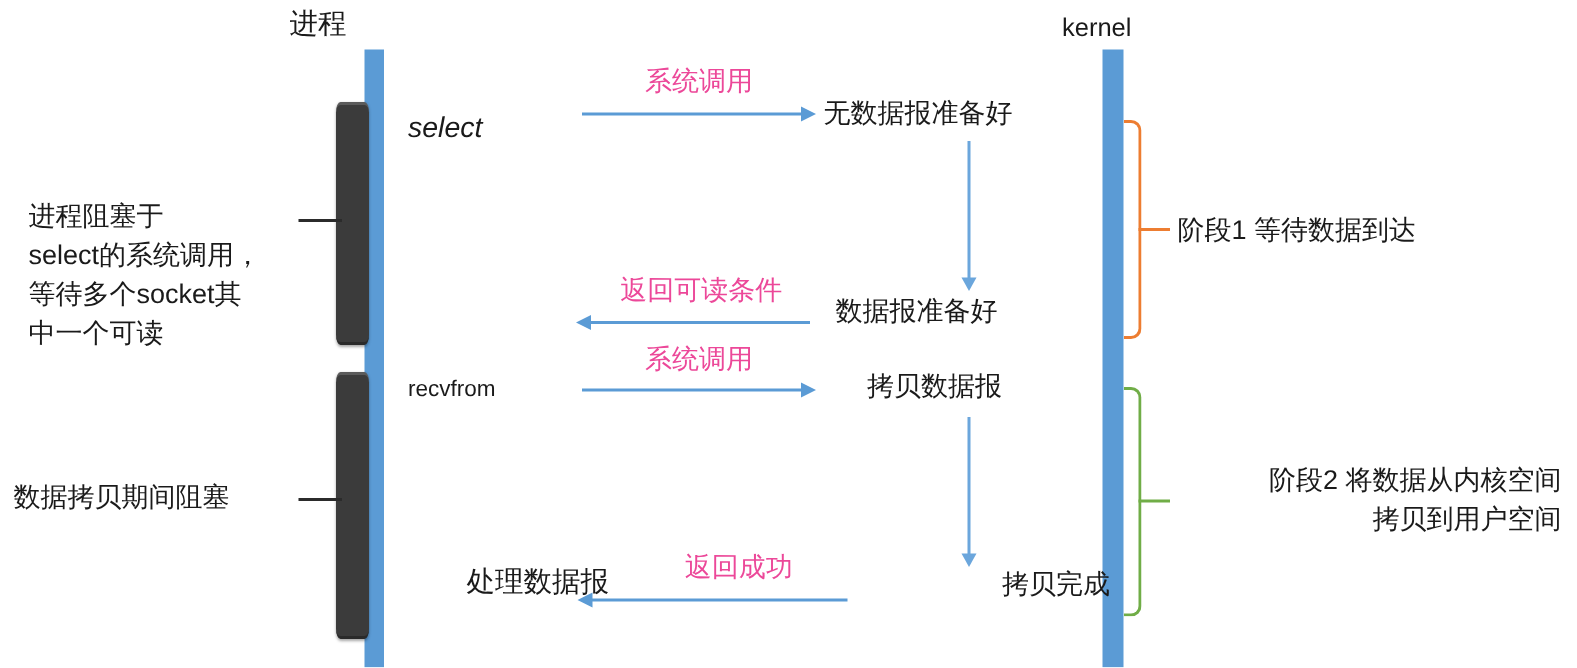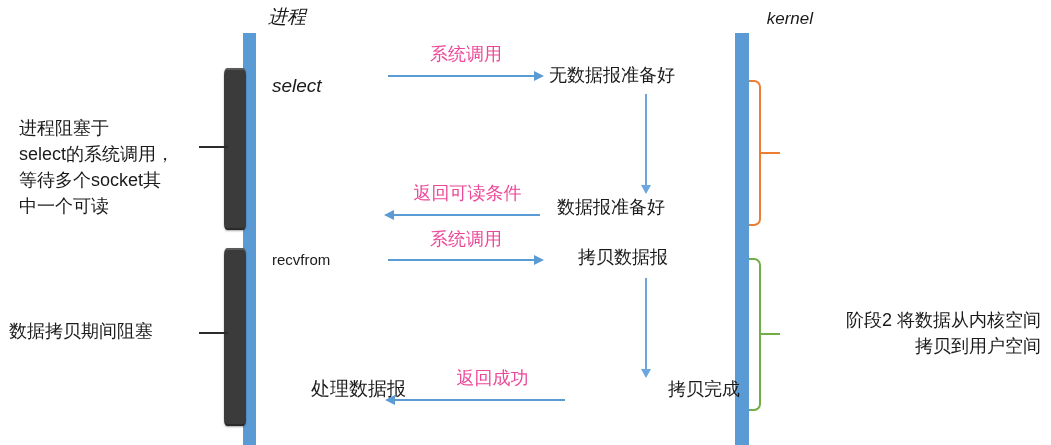--- a/index.html
+++ b/index.html
@@ -28,24 +28,23 @@
     left: 243px; top: 33px; width: 13px; height: 412px;
   }
   #kernel-lifeline {
     left: 735px; top: 33px; width: 14px; height: 412px;
   }
 
   
   .lifeline-label {
     font-size: 19px;
     line-height: 22px;
-    text-align: right;
+    text-align: left;
     color: #1a1a1a;
     white-space: nowrap;
-    font-style: italic;
   }
   #process-label { left: 193px; top: 6px; width: 113px; }
   #kernel-label  { left: 708px; top: 8px; width: 105px; font-size: 17px; }
 
   
   .block {
     background: #3b3b3b;
     border-radius: 3px / 7px;
     box-shadow: 0 1px 2px rgba(0,0,0,0.35);
     border-top: 2px solid #5a5a5a;
@@ -56,21 +55,21 @@
   #block-recv    { left: 224px; top: 248px; width: 22px; height: 178px; }
 
   
   .left-note {
     font-size: 18px;
     line-height: 26px;
     color: #1a1a1a;
     text-align: left;
     white-space: pre-line;
   }
-  #note-select { left: 19px; top: 115px; width: 180px; }
+  #note-select { left: 19px; top: 131px; width: 180px; }
   #note-copy   { left: 9px;  top: 318px; width: 190px; }
 
   .leader {
     background: #2b2b2b;
     height: 2px;
   }
   #leader-select { left: 199px; top: 146px; width: 29px; }
   #leader-copy   { left: 199px; top: 332px; width: 29px; }
 
   
@@ -229,20 +228,21 @@
 
   <div class="abs varrow-line" id="varr1-line"></div>
   <div class="abs varrow-head" id="varr1-head"></div>
   <div class="abs varrow-line" id="varr2-line"></div>
   <div class="abs varrow-head" id="varr2-head"></div>
 
   <div class="abs brace">
     <div class="brace-body" id="brace1-body"></div>
     <div class="brace-stem" id="brace1-stem"></div>
   </div>
+  <div class="abs phase-label" id="phase1-label">阶段1 等待数据到达</div>
 
   <div class="abs brace">
     <div class="brace-body" id="brace2-body"></div>
     <div class="brace-stem" id="brace2-stem"></div>
   </div>
   <div class="abs phase-label" id="phase2-label">阶段2 将数据从内核空间
 拷贝到用户空间</div>
 
 </div>
 

